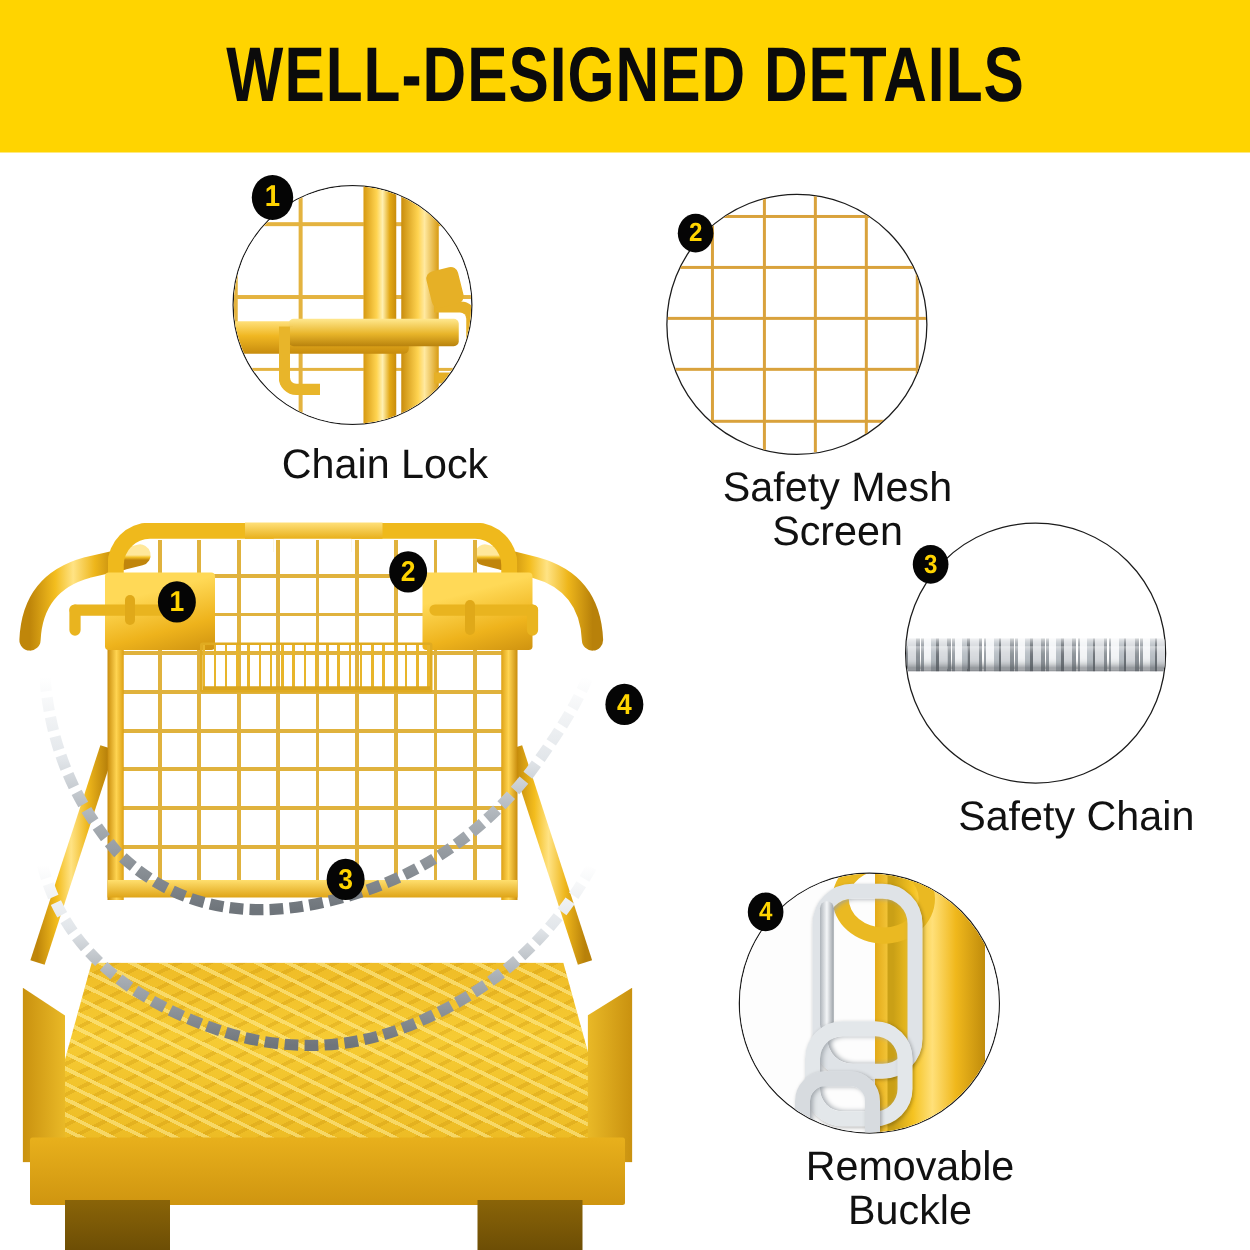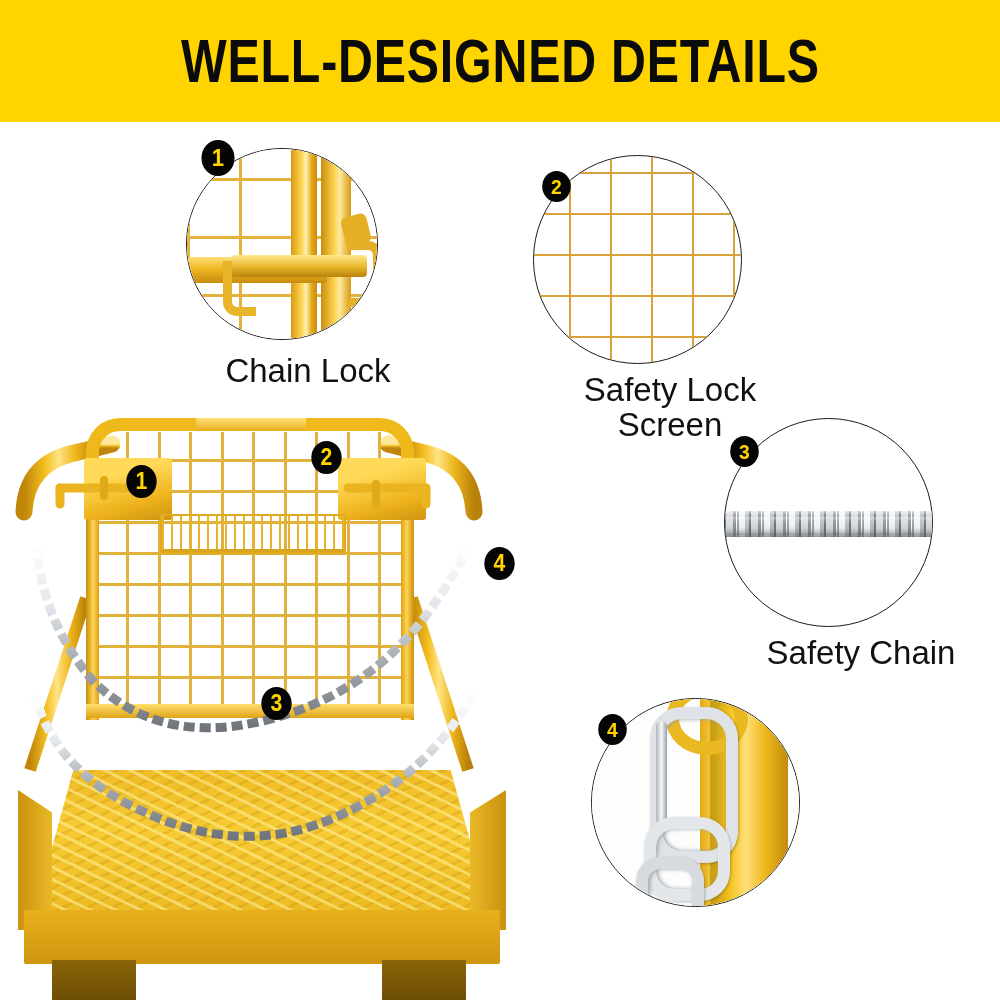--- a/index.html
+++ b/index.html
@@ -248,21 +248,21 @@
     </div>
     <div class="badge" style="left:22px;top:-8px;width:36px;height:36px;font-size:24px;">1</div>
     <div class="cap" style="top:206px;width:260px;">Chain Lock</div>
   </div>
 
   <div class="callout" style="left:525px;top:155px;width:290px;height:300px;">
     <div class="circ" style="width:207px;height:207px;left:8px;top:0;position:absolute;">
       <div class="mesh2"></div>
     </div>
     <div class="badge" style="left:16px;top:16px;width:31px;height:31px;font-size:21px;">2</div>
-    <div class="cap" style="top:218px;width:290px;">Safety Lock
+    <div class="cap" style="top:218px;width:290px;">Safety Mesh
 Screen</div>
   </div>
 
   <div class="callout" style="left:716px;top:418px;width:290px;height:270px;">
     <div class="circ" style="width:207px;height:207px;left:8px;top:0;position:absolute;">
       <div class="chain-h" style="left:-14px;top:92px;width:240px;"></div>
       <div class="chain-h" style="left:-14px;top:98px;width:240px;height:18px;opacity:.75;"></div>
     </div>
     <div class="badge" style="left:13px;top:18px;width:31px;height:31px;font-size:21px;">3</div>
     <div class="cap" style="top:218px;width:290px;">Safety Chain</div>
@@ -274,15 +274,17 @@
         <div class="postEdge"></div>
         <div class="post"></div>
         <div class="ringTop"></div>
         <div class="carab"></div>
         <div class="carabGate"></div>
         <div class="linkA"></div>
         <div class="linkB"></div>
       </div>
     </div>
     <div class="badge" style="left:14px;top:16px;width:31px;height:31px;font-size:21px;">4</div>
+    <div class="cap" style="top:218px;width:290px;">Removable
+Buckle</div>
   </div>
 
 </div>
 
 </body></html>

